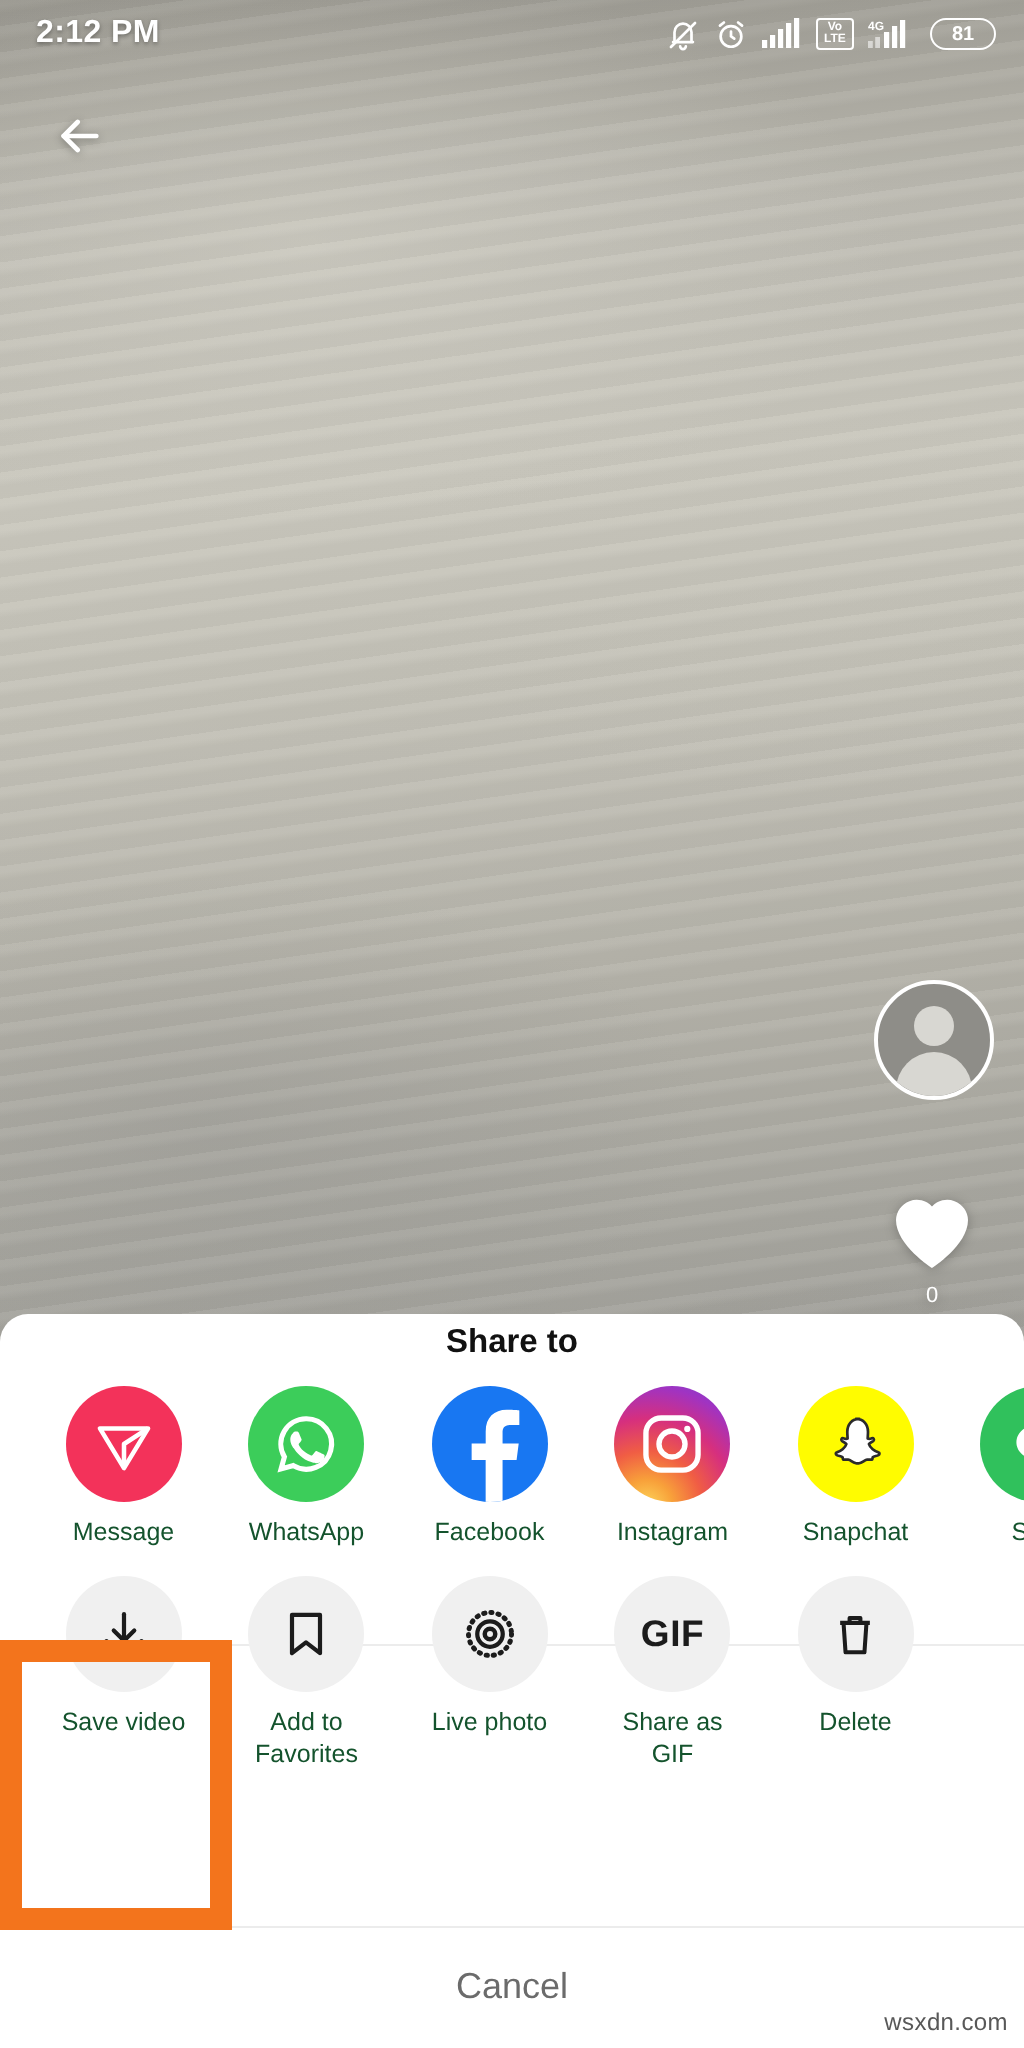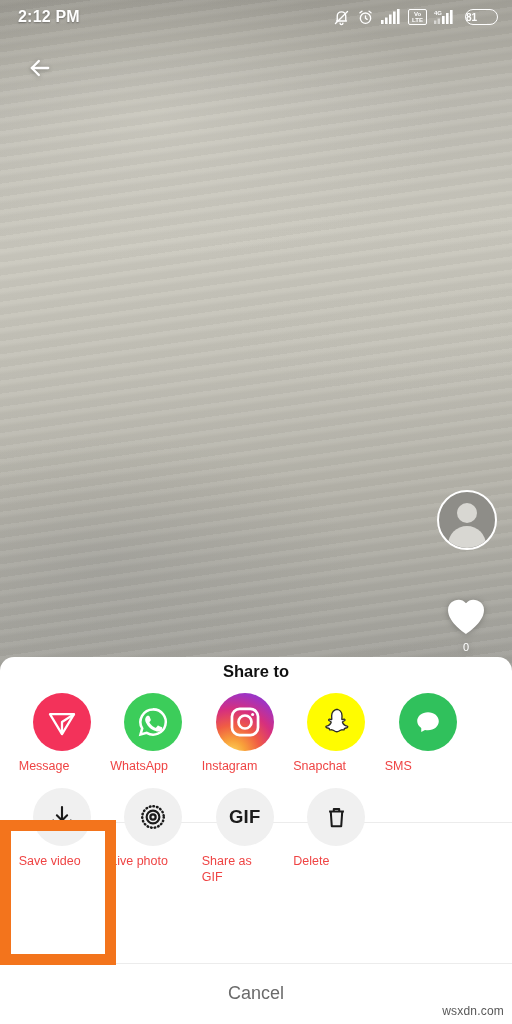--- a/index.html
+++ b/index.html
@@ -44,21 +44,21 @@
     display: flex; align-items: center; justify-content: space-between;
     padding: 0 14px 0 18px;
     color: #fff;
     z-index: 6;
   }
   #status-time { font-size: 16px; font-weight: bold; letter-spacing: .2px;
                  text-shadow: 0 1px 2px rgba(0,0,0,.35); }
   #status-icons { display: flex; align-items: center; gap: 7px; }
   #status-icons svg { display: block; }
   .batt {
-    display: flex; align-items: center; 
+    display: flex; align-items: center; justify-content: center;
     width: 33px; height: 16px; border: 1.6px solid #fff; border-radius: 8px;
     font-size: 10px; font-weight: bold; color: #fff;
   }
   .volte-box {
     border: 1.5px solid #fff; border-radius: 2px;
     width: 19px; height: 16px;
     display: flex; flex-direction: column; align-items: center; justify-content: center;
     line-height: 1; font-weight: bold;
   }
   .volte-box span { font-size: 6px; display: block; }
@@ -118,22 +118,22 @@
     flex: 0 0 auto;
     width: 91.5px;
     display: flex; flex-direction: column; align-items: center;
   }
   .circle {
     width: 58px; height: 58px; border-radius: 50%;
     display: flex; align-items: center; justify-content: center;
     overflow: hidden; position: relative;
   }
   .item-label {
-    margin-top: 8px; font-size: 12.5px; color: #ef4444;
-    text-align: left; line-height: 1.22; width: 86px;
+    margin-top: 8px; font-size: 12.5px; color: #14532d;
+    text-align: center; line-height: 1.22; width: 86px;
   }
   .grey-circle { background: #f0f0f0; }
 
   #row-divider {
     position: absolute; left: 0; right: 0; top: 165px;
     height: 1px; background: #ececec;
   }
   #cancel-divider {
     position: absolute; left: 0; right: 0; top: 306px;
     height: 1px; background: #ececec;
@@ -263,20 +263,28 @@
       <div class="row-item">
         <div class="circle" style="background:#3ccd5a">
           <svg width="36" height="36" viewBox="0 0 24 24">
             <path fill="none" stroke="#fff" stroke-width="1.7" d="M12 3.6a8.4 8.4 0 0 0-7.2 12.7L3.7 20.3l4.1-1.1A8.4 8.4 0 1 0 12 3.6z"></path>
             <path fill="#fff" d="M9.6 8.3c-.2-.45-.4-.45-.6-.45h-.5c-.2 0-.5.07-.75.37-.26.3-.98.95-.98 2.33s1 2.7 1.15 2.9c.14.2 1.95 3.1 4.8 4.2 2.37.92 2.85.74 3.37.69.52-.05 1.67-.68 1.9-1.33.24-.65.24-1.2.17-1.32-.07-.12-.26-.2-.55-.34-.29-.15-1.67-.82-1.93-.92-.26-.1-.45-.15-.64.15-.19.3-.73.92-.9 1.1-.16.2-.33.22-.62.07-.29-.14-1.2-.44-2.29-1.4-.85-.75-1.42-1.68-1.58-1.97-.17-.3-.02-.45.12-.6.13-.13.29-.34.43-.51.15-.17.19-.3.29-.5.1-.2.05-.37-.02-.52-.07-.15-.64-1.55-.87-2.12z"></path>
           </svg>
         </div>
         <div class="item-label">WhatsApp</div>
       </div>
 
+      <div class="row-item">
+        <div class="circle" style="background:#1877f2">
+          <svg width="58" height="58" viewBox="0 0 24 24">
+            <path fill="#fff" d="M14.6 24v-8.7h2.9l.44-3.4h-3.34V9.74c0-.98.27-1.65 1.68-1.65h1.79V5.05c-.31-.04-1.37-.13-2.61-.13-2.58 0-4.35 1.58-4.35 4.47v2.5H8.2v3.4h2.9V24z"></path>
+          </svg>
+        </div>
+        <div class="item-label">Facebook</div>
+      </div>
 
       <div class="row-item">
         <div class="circle ig-grad">
           <svg width="34" height="34" viewBox="0 0 24 24" fill="none" stroke="#fff" stroke-width="1.9">
             <rect x="2.8" y="2.8" width="18.4" height="18.4" rx="5.4"></rect>
             <circle cx="12" cy="12" r="4.6"></circle>
             <circle cx="17.4" cy="6.7" r="1.1" fill="#fff" stroke="none"></circle>
           </svg>
         </div>
         <div class="item-label">Instagram</div>
@@ -309,20 +317,29 @@
         <div class="circle grey-circle">
           <svg width="28" height="28" viewBox="0 0 24 24" fill="none" stroke="#1c1c1c" stroke-width="1.8" stroke-linecap="round" stroke-linejoin="round">
             <path d="M12 3.5v11"></path>
               <path d="M7.6 10.5L12 14.9l4.4-4.4"></path>
             <path d="M4.5 15v3.7a1.3 1.3 0 0 0 1.3 1.3h12.4a1.3 1.3 0 0 0 1.3-1.3V15"></path>
           </svg>
         </div>
         <div class="item-label">Save video</div>
       </div>
 
+      <div class="row-item">
+        <div class="circle grey-circle">
+          <svg width="28" height="28" viewBox="0 0 24 24" fill="none" stroke="#1c1c1c" stroke-width="1.8" stroke-linejoin="round">
+            <path d="M6 3.8h12v16.4l-6-4.6-6 4.6z"></path>
+          </svg>
+        </div>
+        <div class="item-label" style="white-space:pre-line">Add to
+Favorites</div>
+      </div>
 
 
       <div class="row-item">
         <div class="circle grey-circle">
           <svg width="30" height="30" viewBox="0 0 24 24" fill="none" stroke="#1c1c1c">
             <circle cx="12" cy="12" r="2.1" stroke-width="1.8"></circle>
             <circle cx="12" cy="12" r="5.1" stroke-width="1.7"></circle>
             <circle cx="12" cy="12" r="8.6" stroke-width="2" stroke-dasharray="0.5 2.4" stroke-linecap="round"></circle>
           </svg>
         </div>

